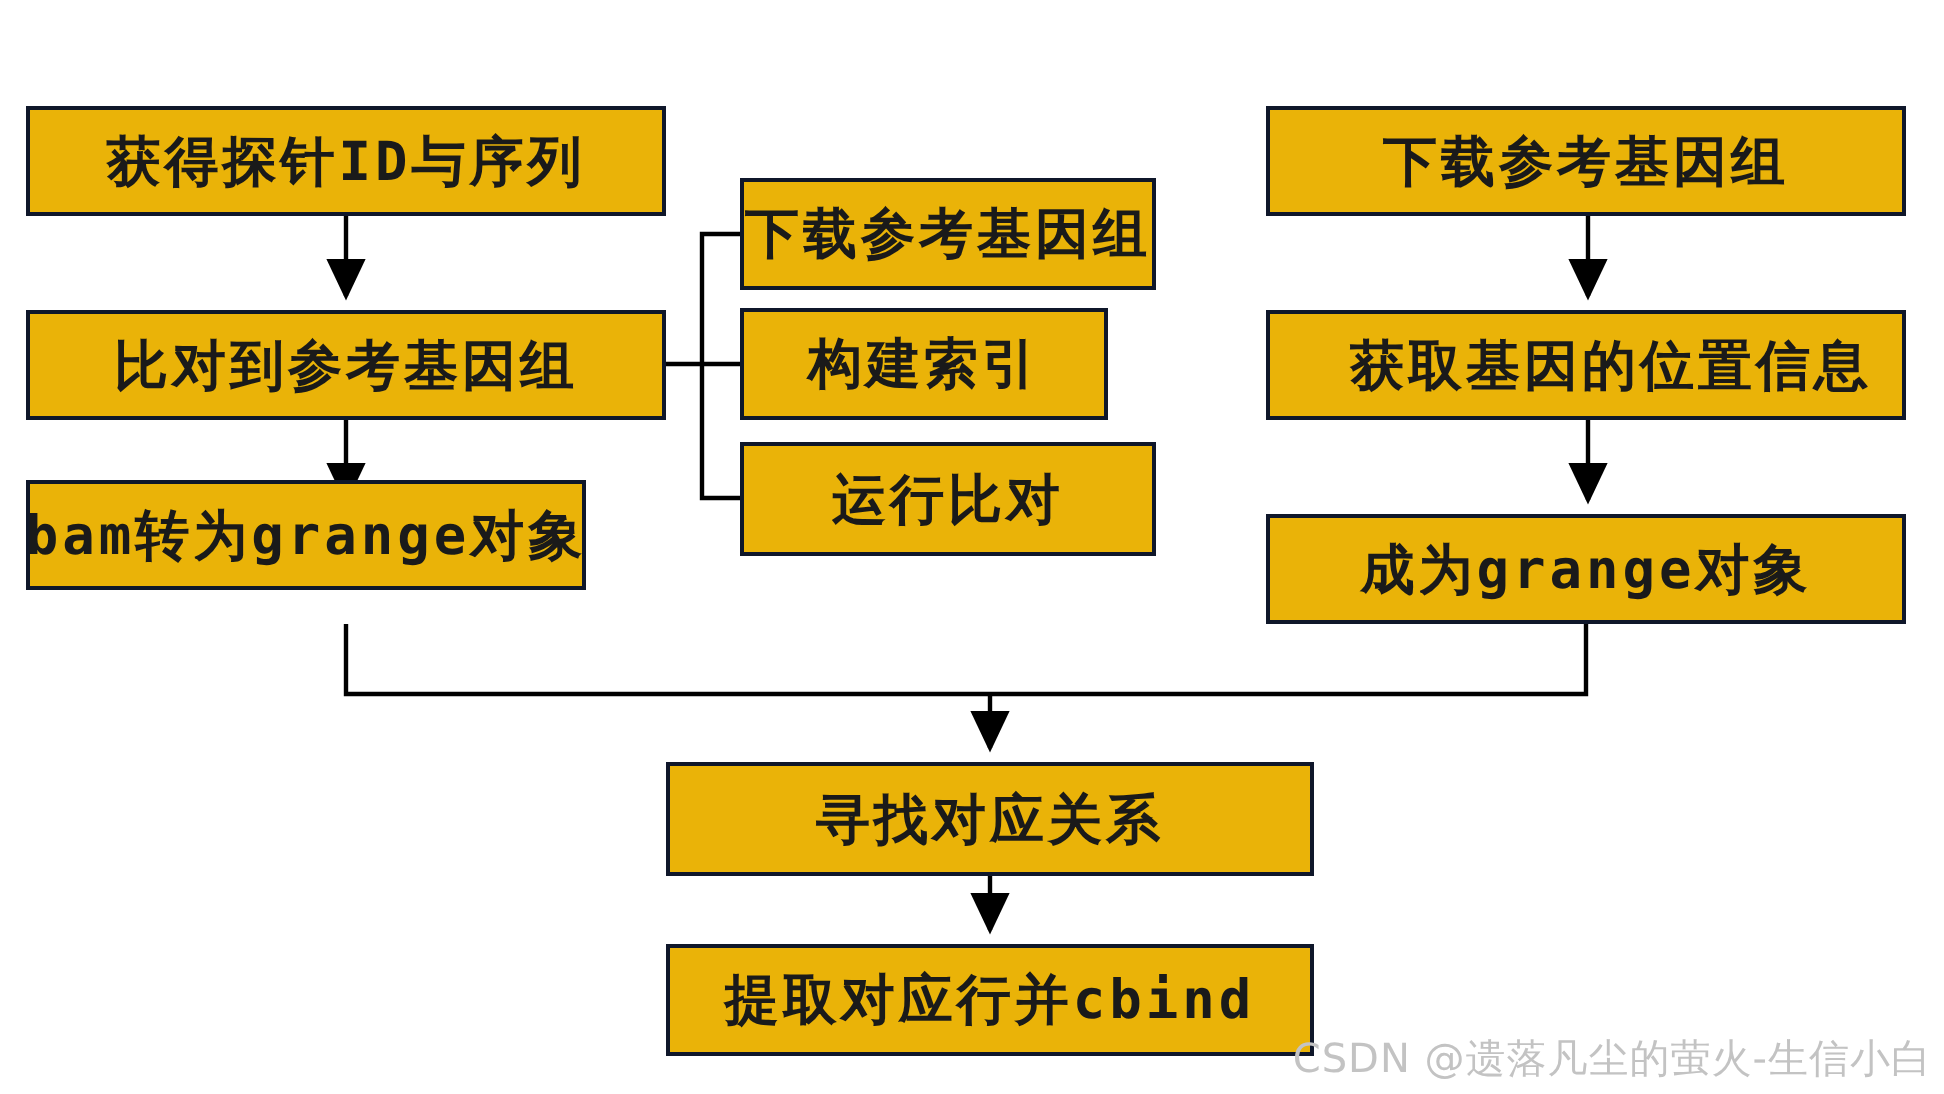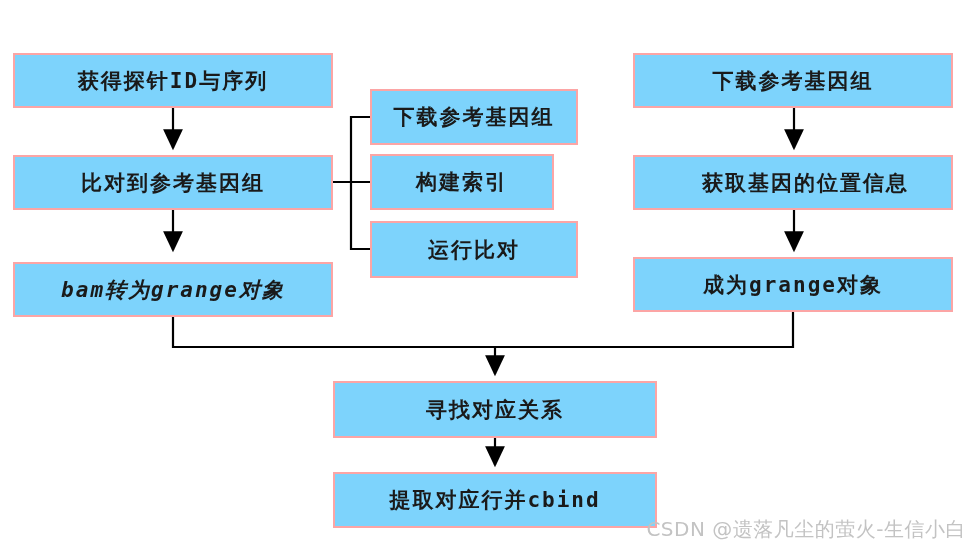--- a/index.html
+++ b/index.html
@@ -18,35 +18,35 @@
   #connector-layer {
     position: absolute;
     left: 0;
     top: 0;
     width: 972px;
     height: 547px;
   }
   .flow-box {
     position: absolute;
     box-sizing: border-box;
-    border: 2px solid #fca5a5;
-    background: #7dd3fc;
+    border: 2px solid #0f172a;
+    background: #eab308;
     display: flex;
     align-items: center;
     justify-content: center;
-    font-size: 21px;
+    font-size: 27px;
     font-weight: 600;
     letter-spacing: 2px;
     color: #1a1a1a;
     white-space: nowrap;
   }
   
   .box-l1 { left: 13px;  top: 53px;  width: 320px; height: 55px; }
   .box-l2 { left: 13px;  top: 155px; width: 320px; height: 55px; text-align: center; }
-  .box-l3 { left: 13px;  top: 262px; width: 320px; height: 55px; font-style: italic; }
+  .box-l3 { left: 13px;  top: 240px; width: 280px; height: 55px; }
   
   .box-m1 { left: 370px; top: 89px;  width: 208px; height: 56px; text-align: center; }
   .box-m2 { left: 370px; top: 154px; width: 184px; height: 56px; }
   .box-m3 { left: 370px; top: 221px; width: 208px; height: 57px; }
   
   .box-r1 { left: 633px; top: 53px;  width: 320px; height: 55px; }
   .box-r2 { left: 633px; top: 155px; width: 320px; height: 55px; padding-left: 25px; }
   .box-r3 { left: 633px; top: 257px; width: 320px; height: 55px; }
   
   .box-b1 { left: 333px; top: 381px; width: 324px; height: 57px; }

